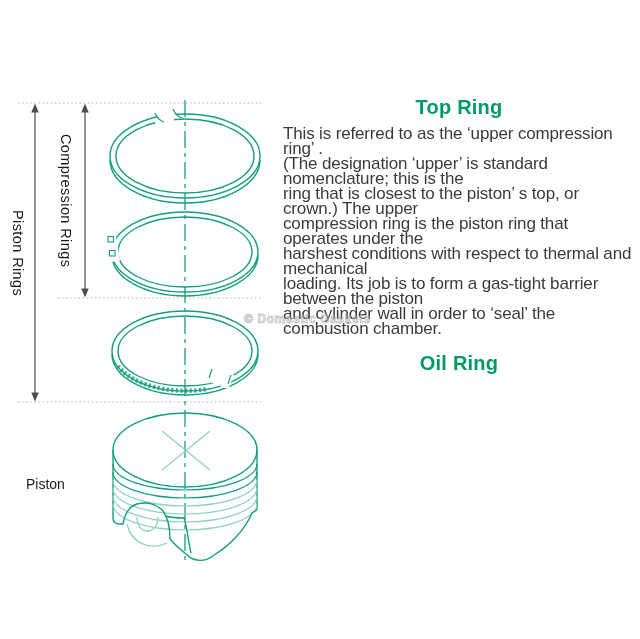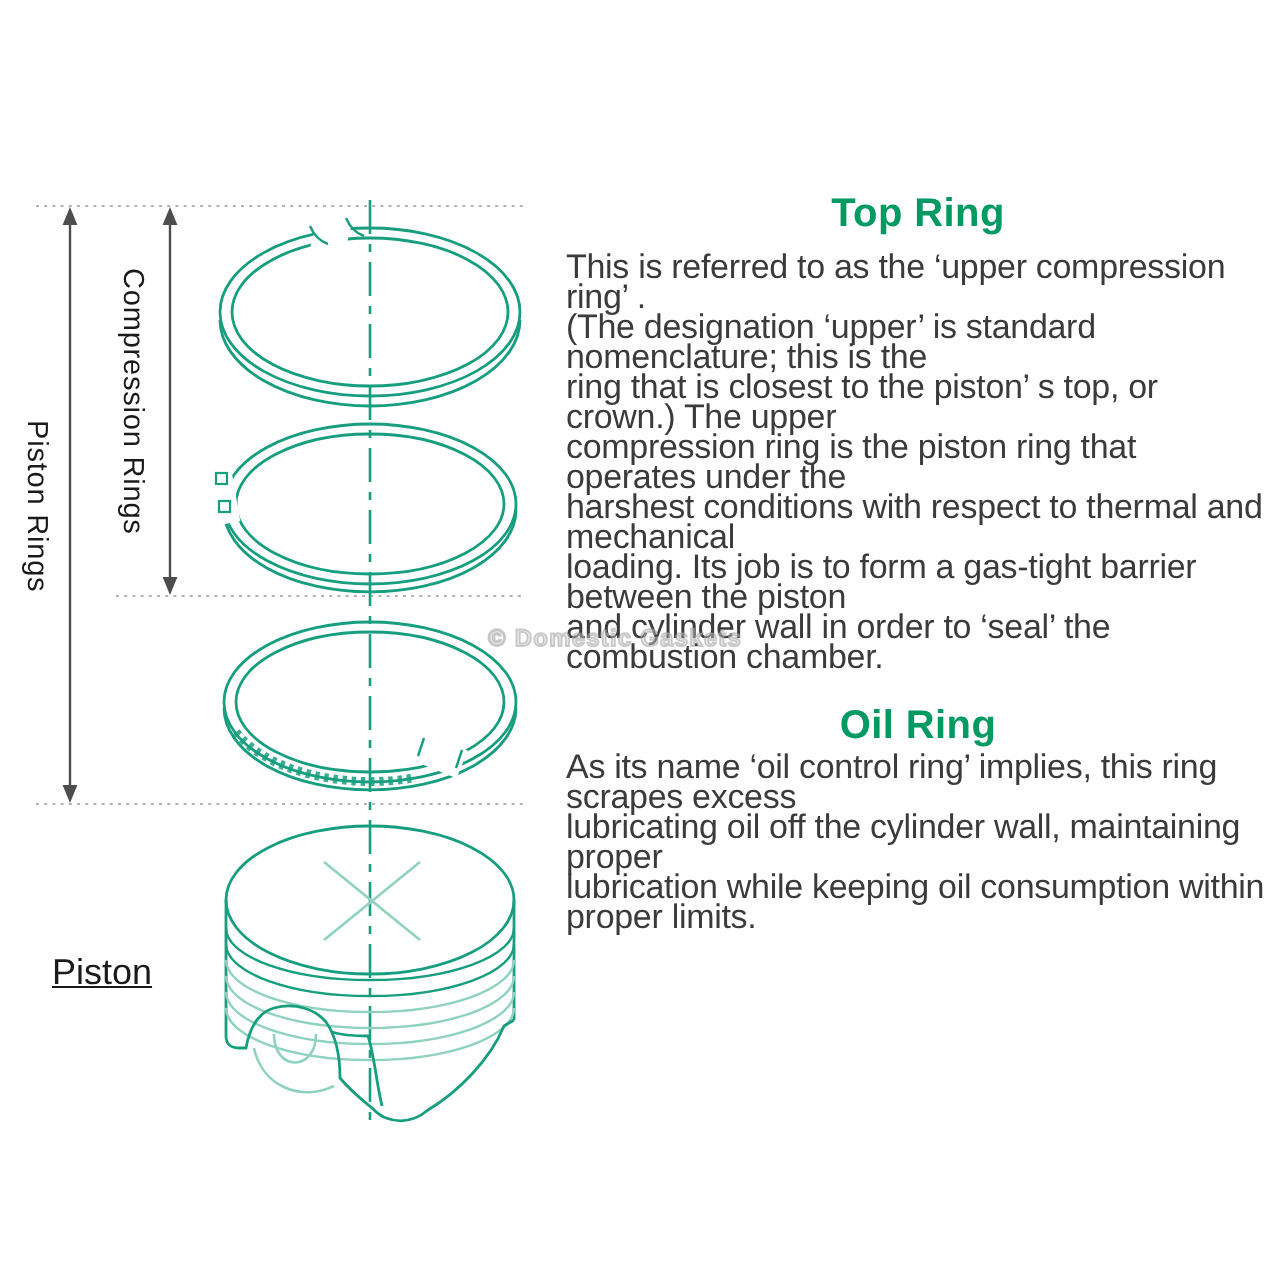--- a/index.html
+++ b/index.html
@@ -31,21 +31,21 @@
 
   .vlabel{
     position:absolute;z-index:2;
     writing-mode:vertical-rl;
     font-size:14.5px;color:var(--label);
     letter-spacing:0.4px;
     white-space:nowrap;
   }
   .piston-label{
     position:absolute;z-index:2;
-    font-size:18px;color:var(--label);text-decoration:underline;
+    font-size:14px;color:var(--label);
   }
   .section{position:absolute;z-index:2;width:352px;}
   .section-title{
     font-size:20px;font-weight:bold;
     color:var(--accent_green);
     letter-spacing:0.2px;
     text-align:center;
   }
   .section-body{
     position:absolute;z-index:2;width:352px;
@@ -168,19 +168,16 @@
 ring that is closest to the piston’ s top, or crown.) The upper
 compression ring is the piston ring that operates under the
 harshest  conditions with respect to thermal and mechanical
 loading. Its job is to form a gas-tight barrier between the piston
 and cylinder wall in order to ‘seal’ the combustion chamber.</div>
 
 
   <div class="section" style="left:283px;top:352px;">
     <div class="section-title">Oil Ring</div>
   </div>
-  <div class="section-body" style="left:283px;top:376px;">As its name ‘oil control ring’ implies, this ring scrapes excess
-lubricating oil off the cylinder wall, maintaining proper
-lubrication while keeping oil consumption within proper limits.</div>
 
   <div class="watermark" style="left:244px;top:312px;">© Domestic Gaskets</div>
 
 </div>
 
 </body></html>

